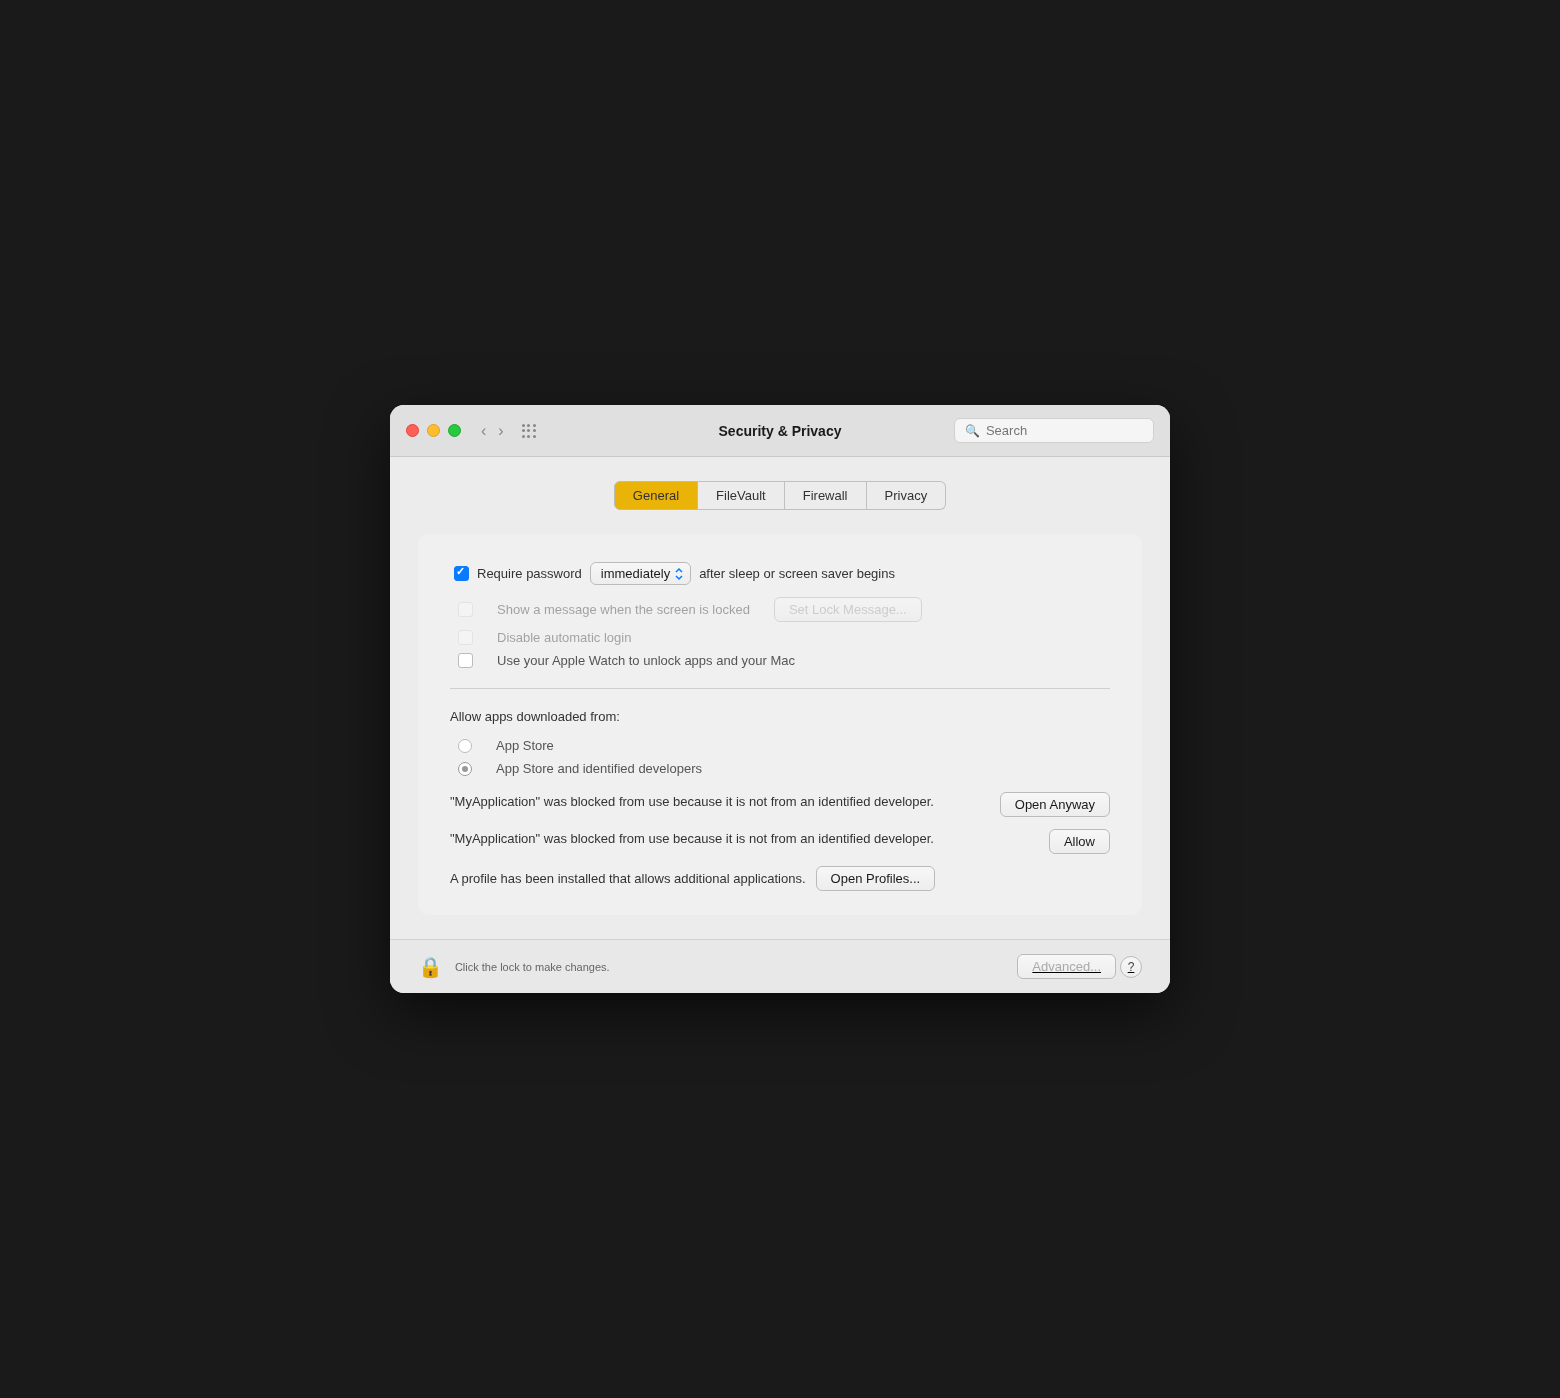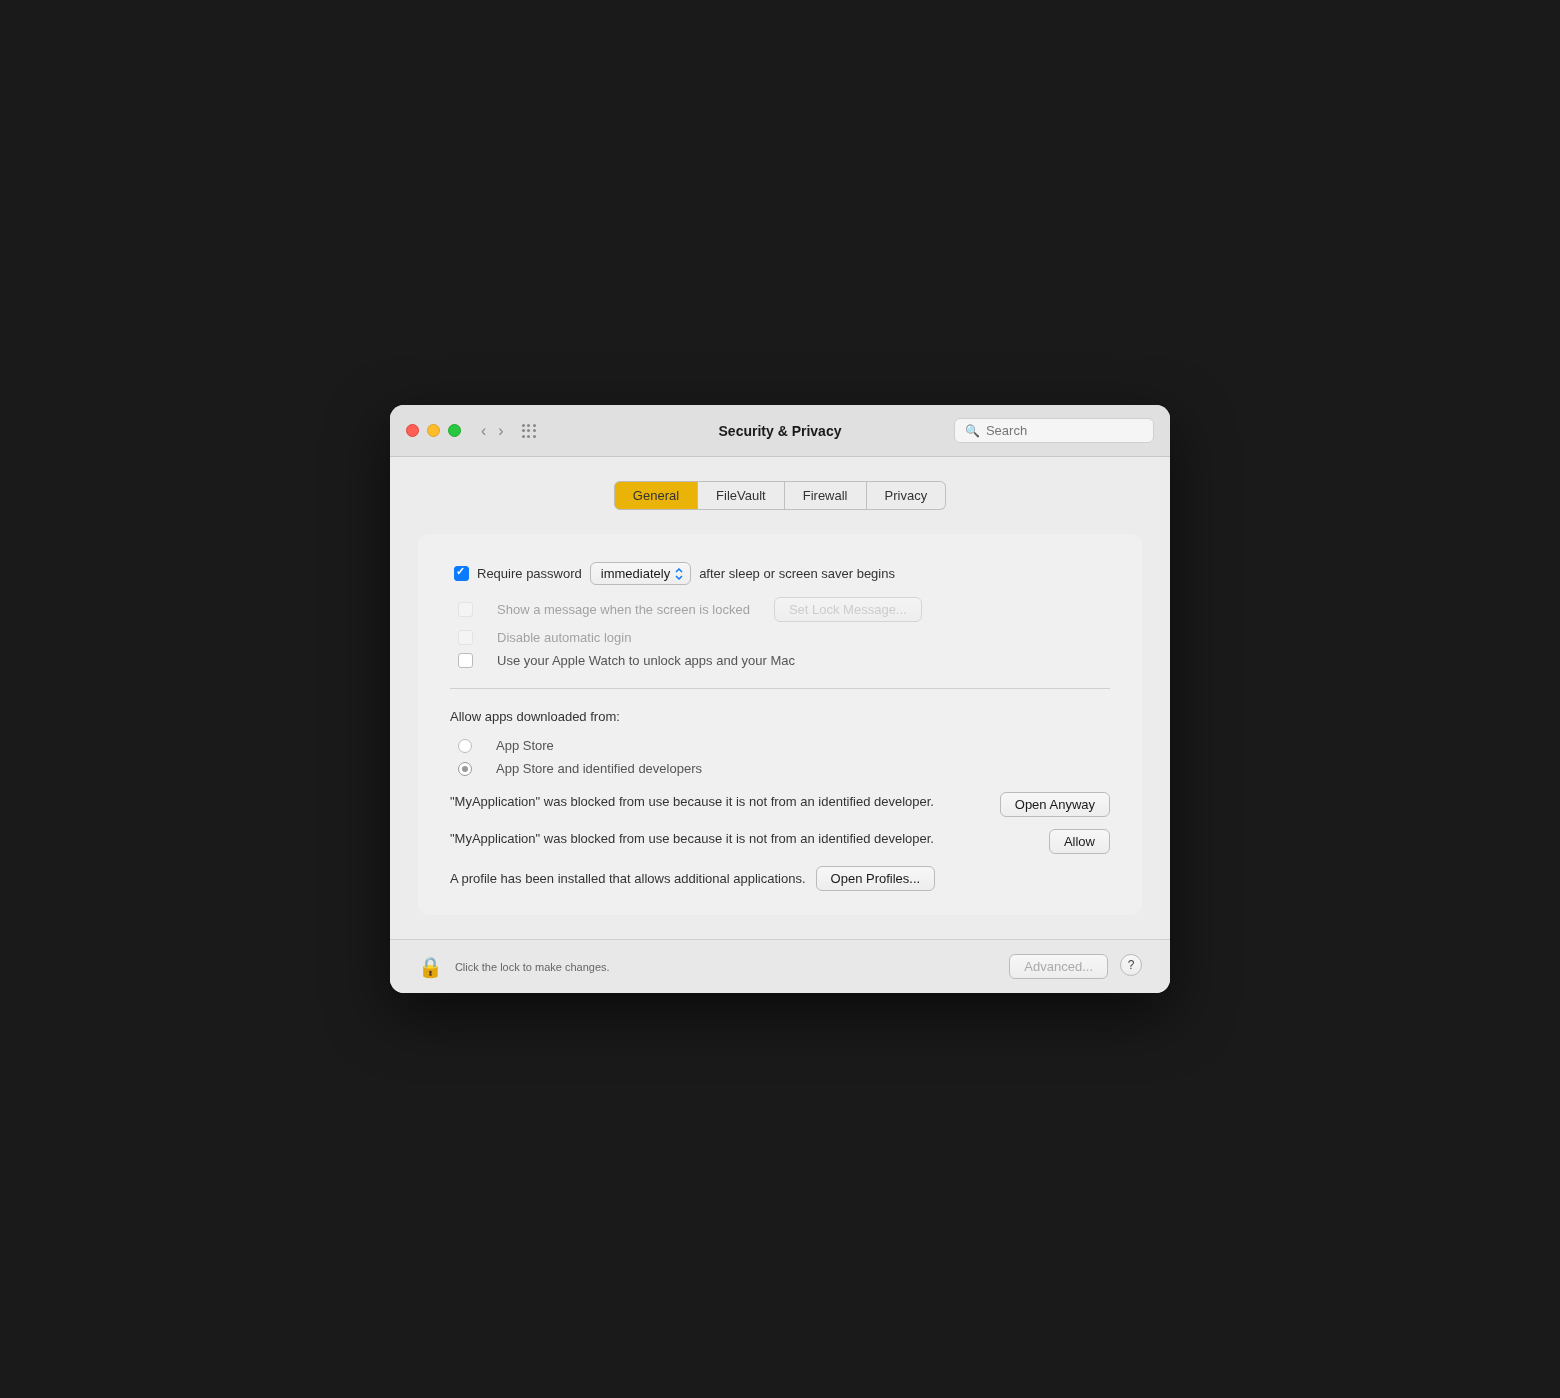--- a/index.html
+++ b/index.html
@@ -363,22 +363,23 @@
     }
 
     .lock-text {
       font-size: 11px;
       color: #666;
     }
 
     .bottom-right {
       margin-left: auto;
       display: flex;
-      gap: 12px;
-      align-items: flex-start;
+      gap: 4px;
+      align-items: center;
+      text-decoration: underline;
     }
 
     .help-btn {
       width: 22px;
       height: 22px;
       border-radius: 50%;
       border: 1.5px solid #bbb;
       background: linear-gradient(to bottom, #f7f7f7, #ededed);
       cursor: pointer;
       font-size: 12px;

